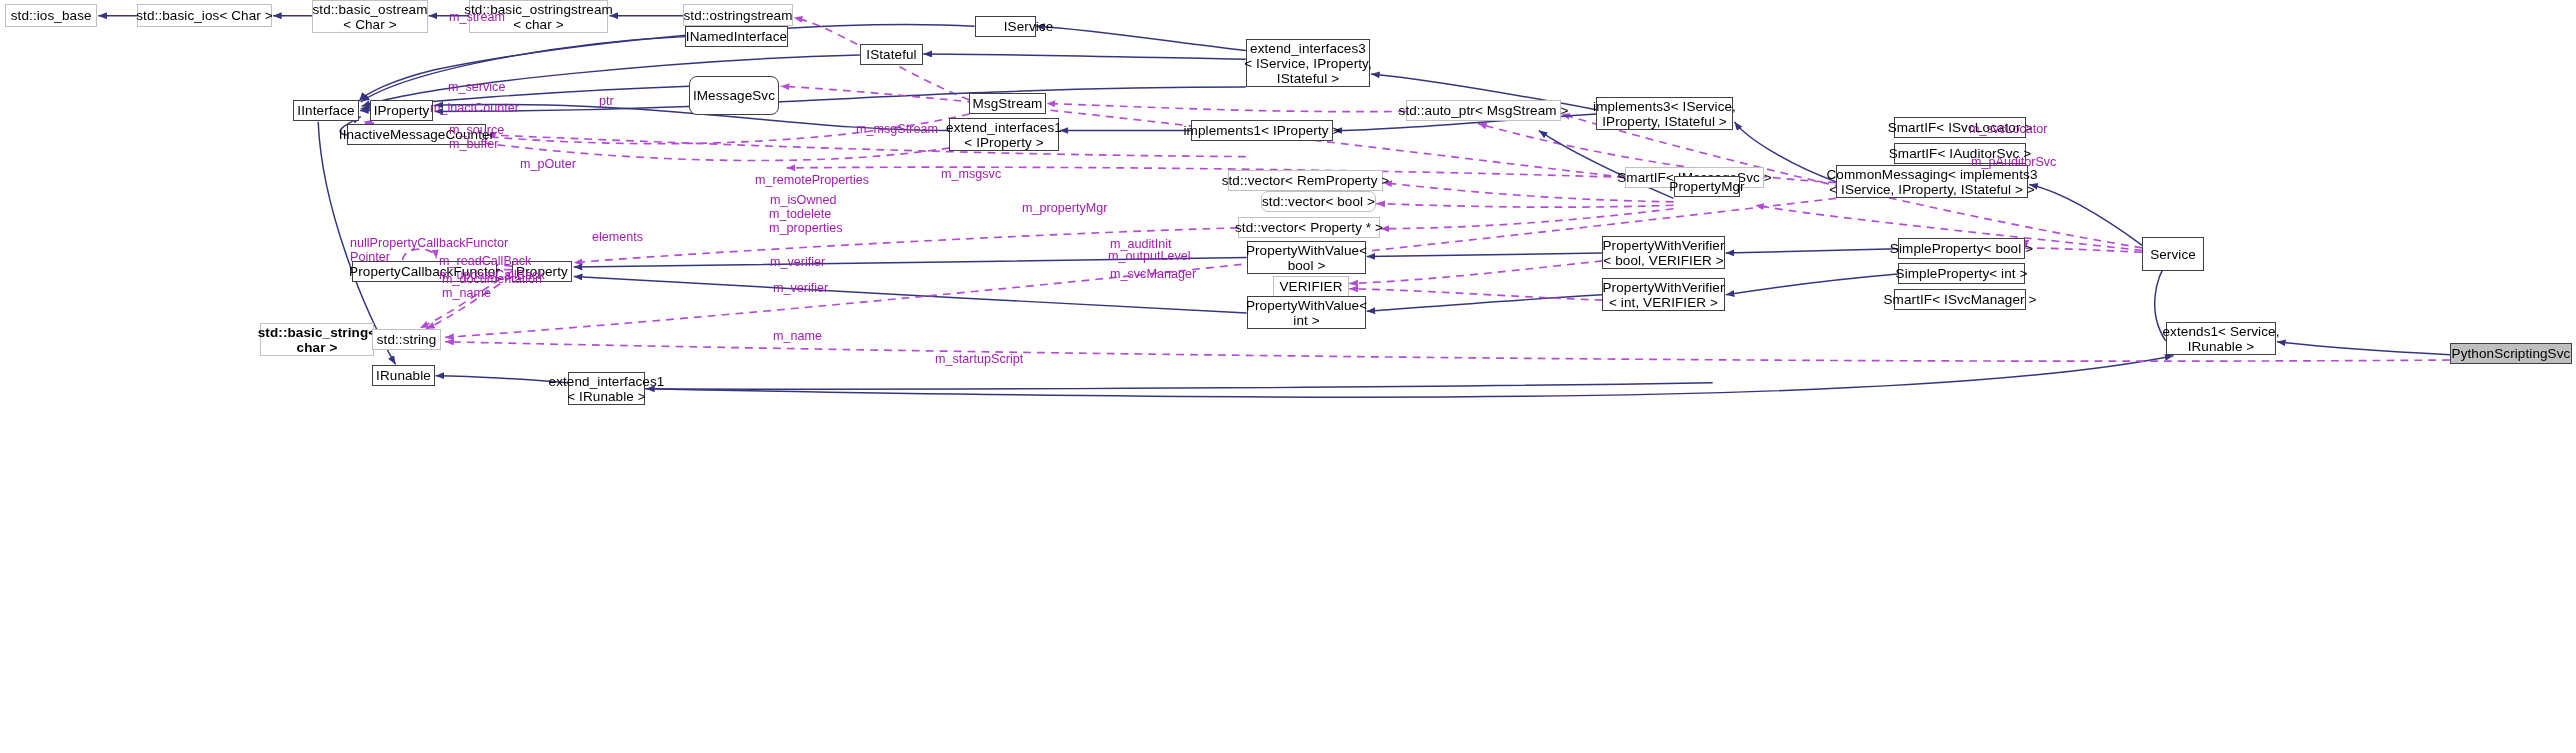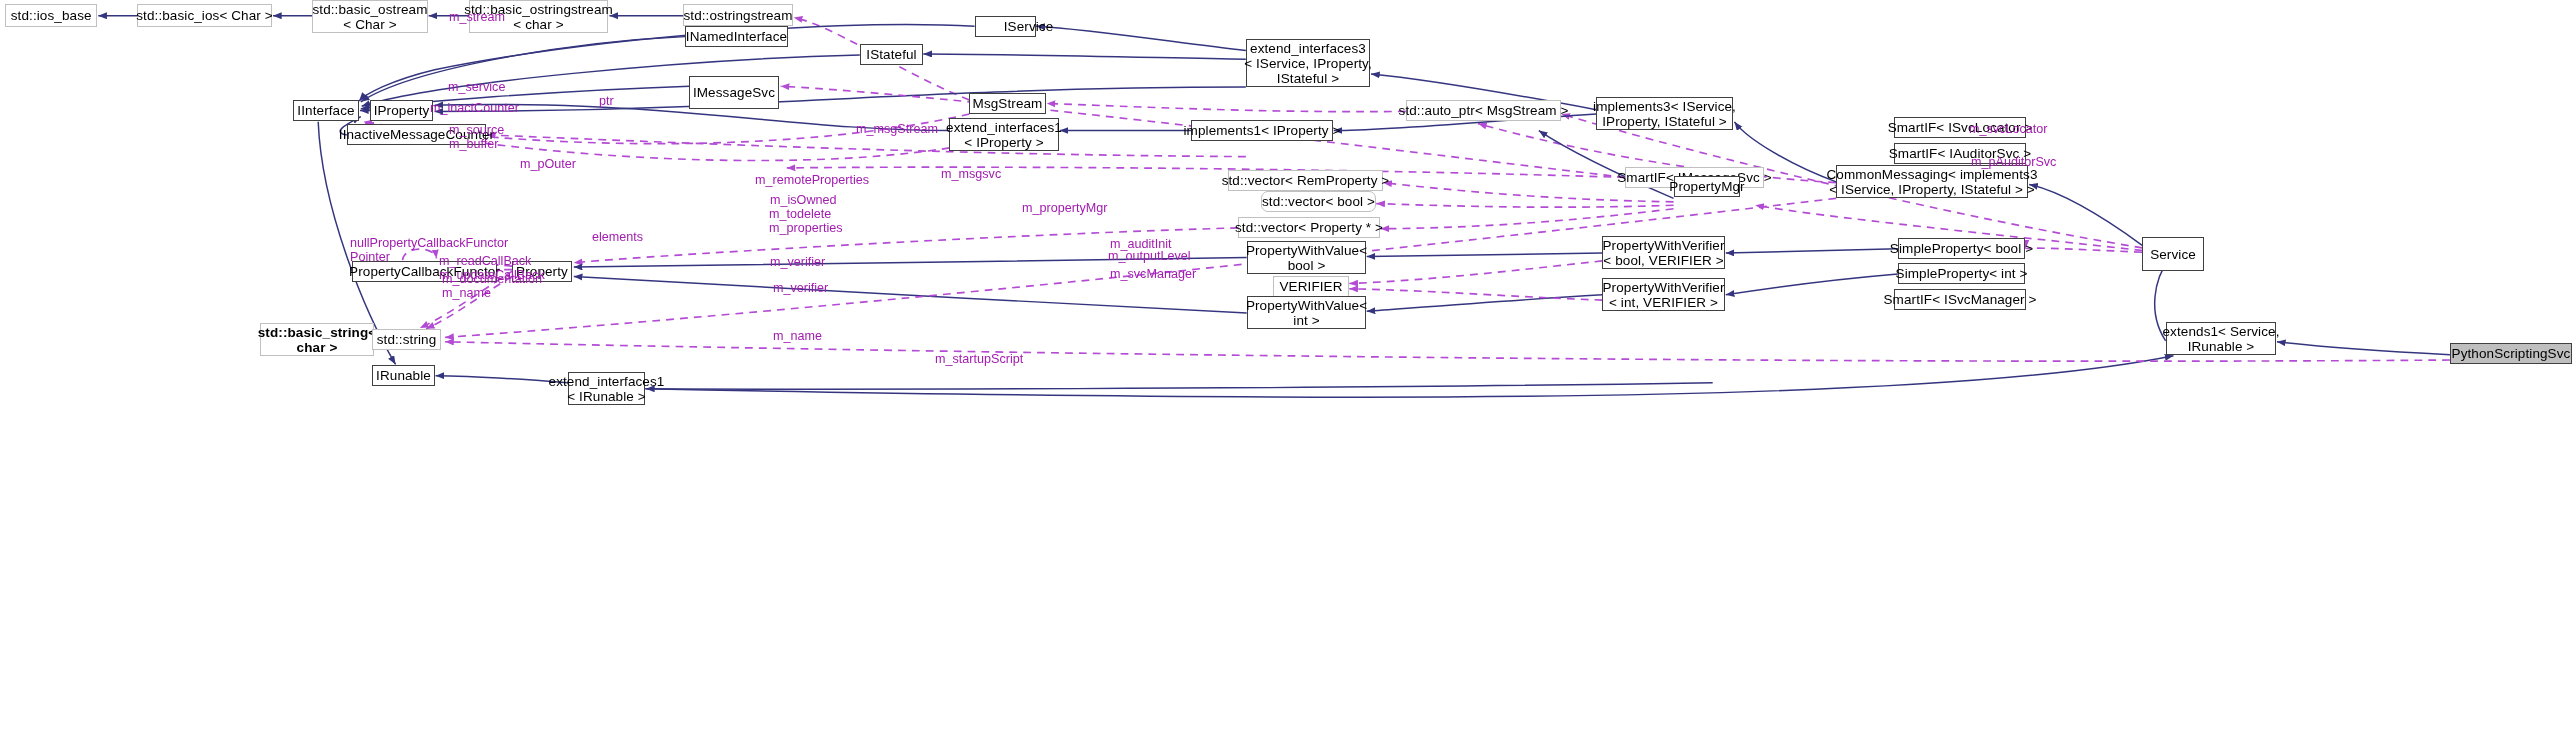--- a/index.html
+++ b/index.html
@@ -183,21 +183,21 @@
 &lt; Char &gt;</div>
     <div class="node lite" style="left: 469px; top: 0px; width: 139px; height: 33px;">std::basic_ostringstream
 &lt; char &gt;</div>
     <div class="node lite" style="left: 683px; top: 4.3px; width: 110px; height: 22px;">std::ostringstream</div>
     <div class="node solid" style="left: 975px; top: 15.6px; width: 61px; height: 21px; padding-left: 46px;">IService</div>
     <div class="node solid" style="left: 685px; top: 26px; width: 103px; height: 21px;">INamedInterface</div>
     <div class="node solid" style="left: 1246px; top: 39px; width: 124px; height: 48px;">extend_interfaces3
 &lt; IService, IProperty,
 IStateful &gt;</div>
     <div class="node solid" style="left: 860px; top: 44px; width: 63px; height: 21px;">IStateful</div>
-    <div class="node solid" style="left: 689px; top: 76px; width: 90px; height: 33px;">IMessageSvc</div>
+    <div class="node solid" style="left: 689px; top: 76px; width: 90px; height: 39px; border-radius: 8px;">IMessageSvc</div>
     <div class="node solid" style="left: 969px; top: 93px; width: 77px; height: 21px;">MsgStream</div>
     <div class="node solid" style="left: 1596px; top: 97px; width: 137px; height: 33px;">implements3&lt; IService,
 IProperty, IStateful &gt;</div>
     <div class="node solid" style="left: 293px; top: 100px; width: 66px; height: 21px;">IInterface</div>
     <div class="node solid" style="left: 370px; top: 100px; width: 63px; height: 21px;">IProperty</div>
     <div class="node lite" style="left: 1406px; top: 100px; width: 155px; height: 21px;">std::auto_ptr&lt; MsgStream &gt;</div>
     <div class="node solid" style="left: 949px; top: 118px; width: 110px; height: 33px;">extend_interfaces1
 &lt; IProperty &gt;</div>
     <div class="node solid" style="left: 347px; top: 124px; width: 139px; height: 21px;">IInactiveMessageCounter</div>
     <div class="node solid" style="left: 1191px; top: 120px; width: 142px; height: 21px;">implements1&lt; IProperty &gt;</div>

